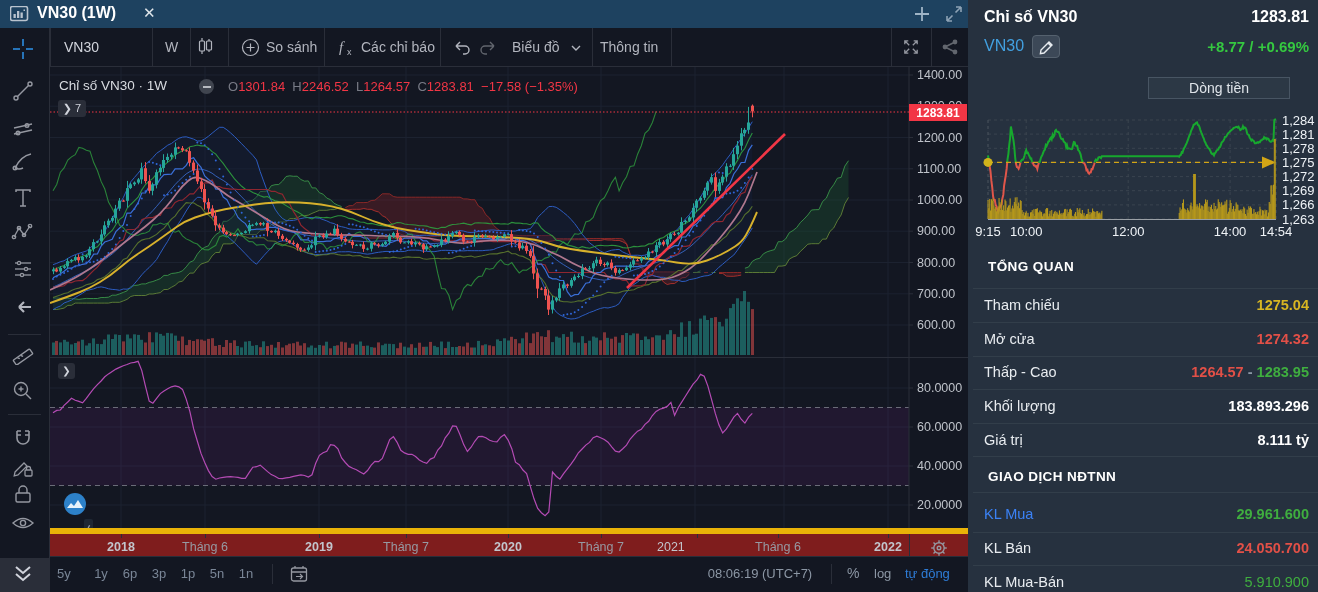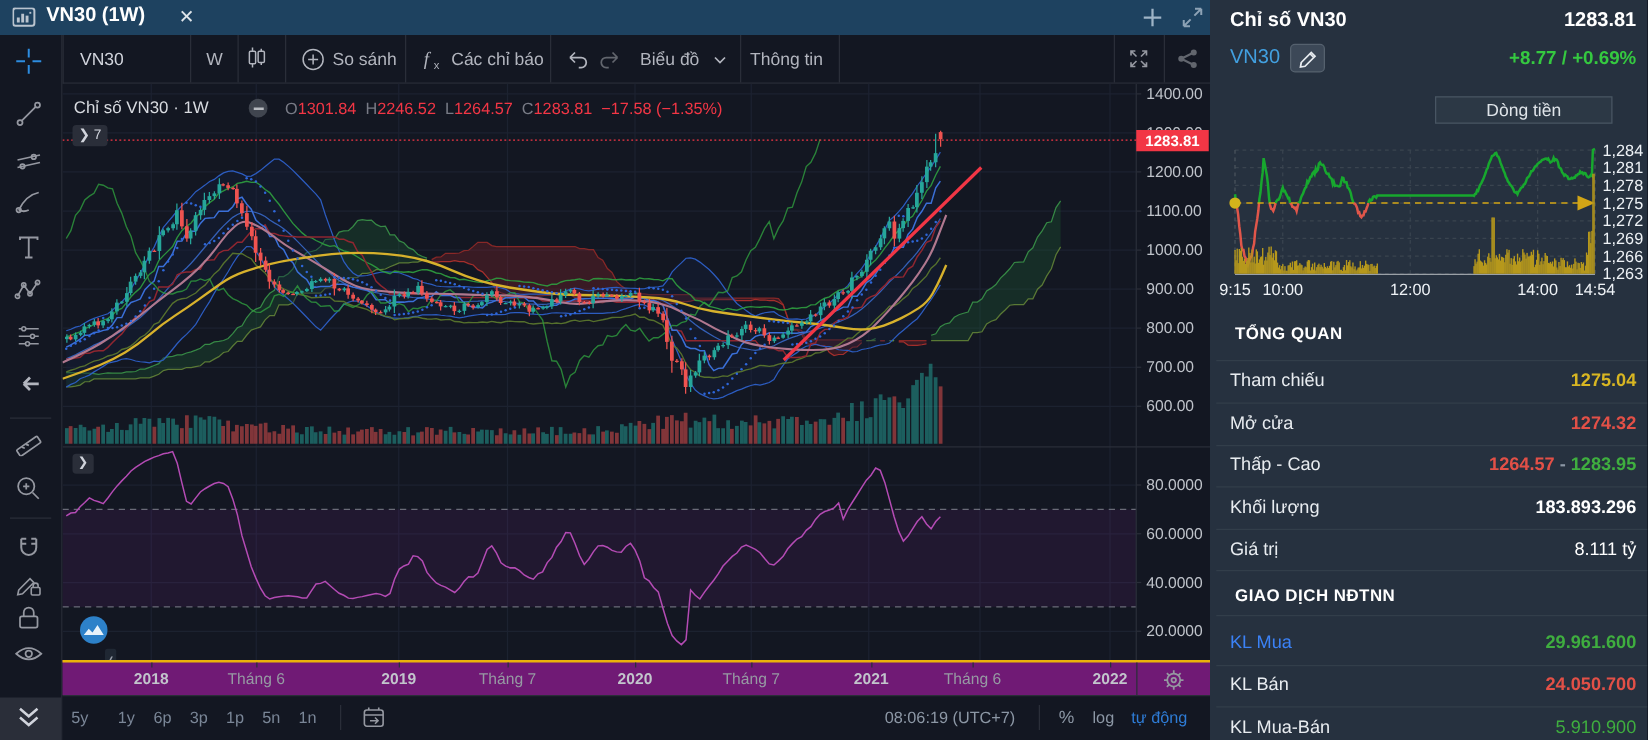--- a/index.html
+++ b/index.html
@@ -1045,34 +1045,34 @@
 <div class="abs" style="left:58px;top:100px;width:28px;height:17px;background:#2a2e39;border-radius:3px;color:#d1d4dc;font-size:11px;text-align:center;line-height:17px">❯ 7</div>
 <div class="abs" style="left:58px;top:363px;width:17px;height:16px;background:#2a2e39;border-radius:3px;color:#d1d4dc;font-size:10px;text-align:center;line-height:16px">❯</div>
 
 <svg class="abs" style="left:63px;top:492px" width="24" height="24" viewBox="0 0 24 24">
       <circle cx="12" cy="12" r="11" fill="#2d81c9"></circle>
       <path d="M4 16 l4 -5 l3 3 l4 -6 l5 8 z" fill="#e8f2fa"></path>
     </svg>
 
 <div class="abs" style="left:84px;top:519px;width:9px;height:20px;background:#1f2733;border-radius:2px;color:#9aa0aa;font-size:9px;line-height:20px;text-align:center">❬</div>
 
-<div class="abs" style="left:50px;top:528px;width:918px;height:28px;background:#701a75;border-top:2px solid #eab308">
+<div class="abs" style="left:50px;top:528px;width:918px;height:28px;background:#7f1d1d;border-top:6px solid #eab308">
 <div class="abs" style="left:31px;top:6px;width:80px;text-align:center;color:#c2c5cc;font-size:12.5px;font-weight:bold">2018</div>
       <div class="abs" style="left:71px;top:0;width:1px;height:4px;background:#2a2e39"></div>
       <div class="abs" style="left:115px;top:6px;width:80px;text-align:center;color:#969aa3;font-size:12.5px;font-weight:normal">Tháng 6</div>
       <div class="abs" style="left:155px;top:0;width:1px;height:4px;background:#2a2e39"></div>
       <div class="abs" style="left:229px;top:6px;width:80px;text-align:center;color:#c2c5cc;font-size:12.5px;font-weight:bold">2019</div>
       <div class="abs" style="left:269px;top:0;width:1px;height:4px;background:#2a2e39"></div>
       <div class="abs" style="left:316px;top:6px;width:80px;text-align:center;color:#969aa3;font-size:12.5px;font-weight:normal">Tháng 7</div>
       <div class="abs" style="left:356px;top:0;width:1px;height:4px;background:#2a2e39"></div>
       <div class="abs" style="left:418px;top:6px;width:80px;text-align:center;color:#c2c5cc;font-size:12.5px;font-weight:bold">2020</div>
       <div class="abs" style="left:458px;top:0;width:1px;height:4px;background:#2a2e39"></div>
       <div class="abs" style="left:511px;top:6px;width:80px;text-align:center;color:#969aa3;font-size:12.5px;font-weight:normal">Tháng 7</div>
       <div class="abs" style="left:551px;top:0;width:1px;height:4px;background:#2a2e39"></div>
-      <div class="abs" style="left:607px;top:6px;width:80px;text-align:center;color:#c2c5cc;font-size:12.5px;font-weight:bold">2021</div>
+      <div class="abs" style="left:607px;top:6px;width:80px;color:#c2c5cc;font-size:12.5px;font-weight:normal">2021</div>
       <div class="abs" style="left:647px;top:0;width:1px;height:4px;background:#2a2e39"></div>
       <div class="abs" style="left:688px;top:6px;width:80px;text-align:center;color:#969aa3;font-size:12.5px;font-weight:normal">Tháng 6</div>
       <div class="abs" style="left:728px;top:0;width:1px;height:4px;background:#2a2e39"></div>
       <div class="abs" style="left:798px;top:6px;width:80px;text-align:center;color:#c2c5cc;font-size:12.5px;font-weight:bold">2022</div>
       <div class="abs" style="left:838px;top:0;width:1px;height:4px;background:#2a2e39"></div>
 <div class="abs" style="left:859px;top:0;width:1px;height:28px;background:#2a2e39"></div>
 <svg class="abs" style="left:880px;top:5px" width="18" height="18" viewBox="0 0 18 18">
         <g stroke="#9598a1" stroke-width="1.4" fill="none">
           <circle cx="9" cy="9" r="5.2"></circle>
           <circle cx="9" cy="9" r="1.8"></circle>
@@ -1419,21 +1419,21 @@
       <div class="abs" style="left:16px;top:331px;color:#e8ecf0;font-size:14.5px">Mở cửa</div>
       <div class="abs" style="right:9px;top:331px;font-size:14.5px;font-weight:bold;text-align:left"><span style="color:#e25047">1274.32</span></div>
       <div class="abs" style="left:5px;top:356px;width:345px;height:1px;background:#323e4a"></div>
       <div class="abs" style="left:16px;top:364px;color:#e8ecf0;font-size:14.5px">Thấp - Cao</div>
       <div class="abs" style="right:9px;top:364px;font-size:14.5px;font-weight:bold;text-align:right"><span style="color:#e25047">1264.57</span> <span style="color:#8c97a5">-</span> <span style="color:#3fae3f">1283.95</span></div>
       <div class="abs" style="left:5px;top:389px;width:345px;height:1px;background:#323e4a"></div>
       <div class="abs" style="left:16px;top:398px;color:#e8ecf0;font-size:14.5px">Khối lượng</div>
       <div class="abs" style="right:9px;top:398px;font-size:14.5px;font-weight:bold;text-align:right"><span style="color:#fff">183.893.296</span></div>
       <div class="abs" style="left:5px;top:423px;width:345px;height:1px;background:#323e4a"></div>
       <div class="abs" style="left:16px;top:432px;color:#e8ecf0;font-size:14.5px">Giá trị</div>
-      <div class="abs" style="right:9px;top:432px;font-size:14.5px;font-weight:normal;text-align:left"><span style="color:#fff">8.111 tỷ</span></div>
+      <div class="abs" style="right:9px;top:432px;font-size:14.5px;font-weight:bold;text-align:left"><span style="color:#fff">8.111 tỷ</span></div>
       <div class="abs" style="left:5px;top:456px;width:345px;height:1px;background:#323e4a"></div>
       <div class="abs" style="left:20px;top:469px;color:#fff;font-size:13.5px;font-weight:bold;letter-spacing:0.4px">GIAO DỊCH NĐTNN</div>
       <div class="abs" style="left:5px;top:492px;width:345px;height:1px;background:#323e4a"></div>
       <div class="abs" style="left:16px;top:506px;color:#3b82f6;font-size:14.5px">KL Mua</div>
       <div class="abs" style="right:9px;top:506px;font-size:14.5px;font-weight:bold;text-align:right"><span style="color:#3fae3f">29.961.600</span></div>
       <div class="abs" style="left:5px;top:532px;width:345px;height:1px;background:#323e4a"></div>
       <div class="abs" style="left:16px;top:540px;color:#e8ecf0;font-size:14.5px">KL Bán</div>
       <div class="abs" style="right:9px;top:540px;font-size:14.5px;font-weight:bold;text-align:right"><span style="color:#e25047">24.050.700</span></div>
       <div class="abs" style="left:5px;top:565px;width:345px;height:1px;background:#323e4a"></div>
       <div class="abs" style="left:16px;top:574px;color:#e8ecf0;font-size:14.5px">KL Mua-Bán</div>

